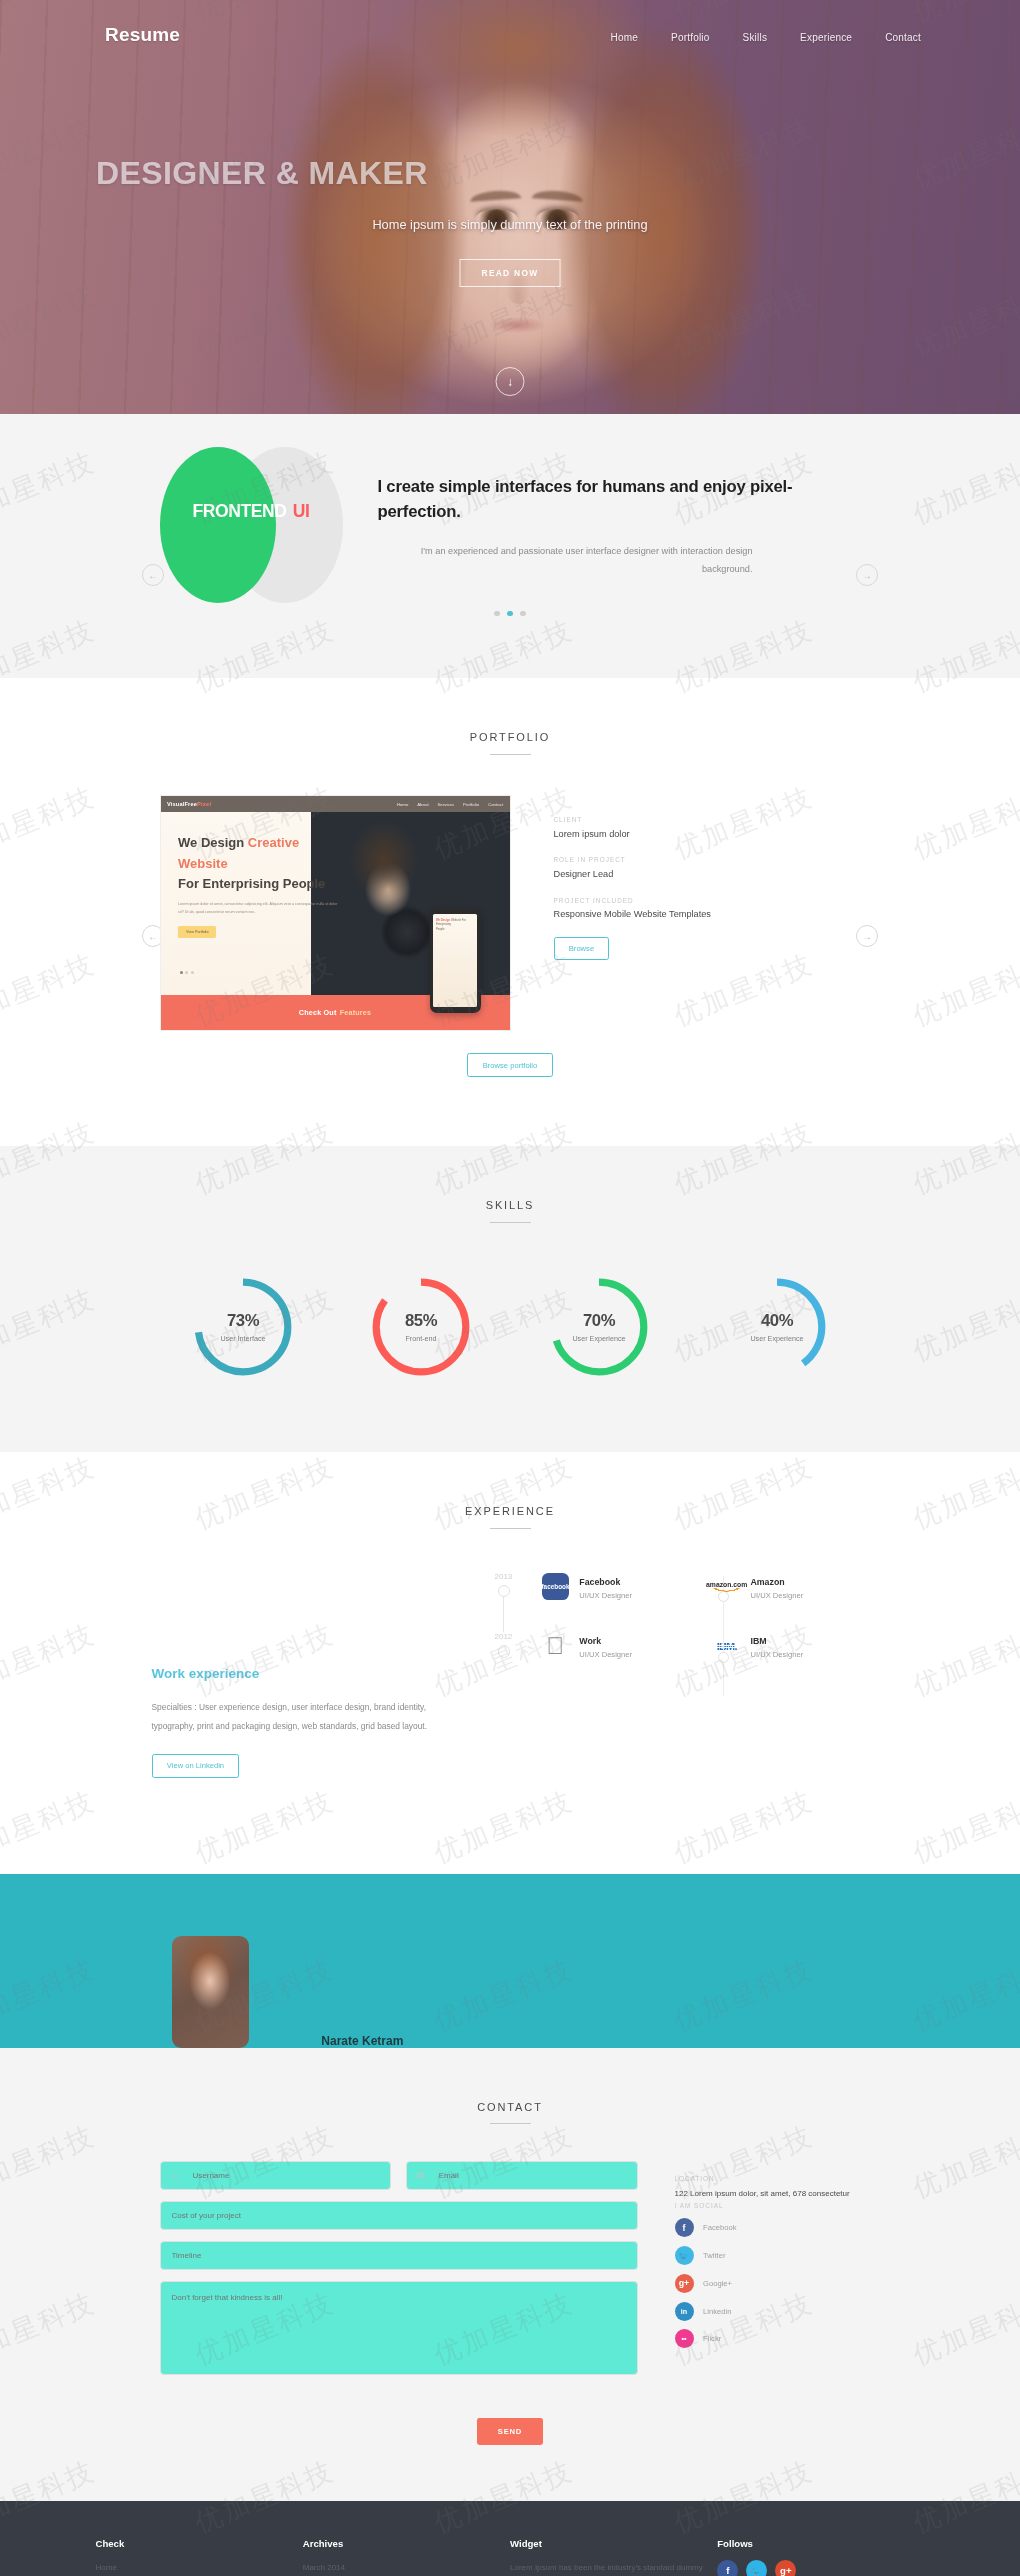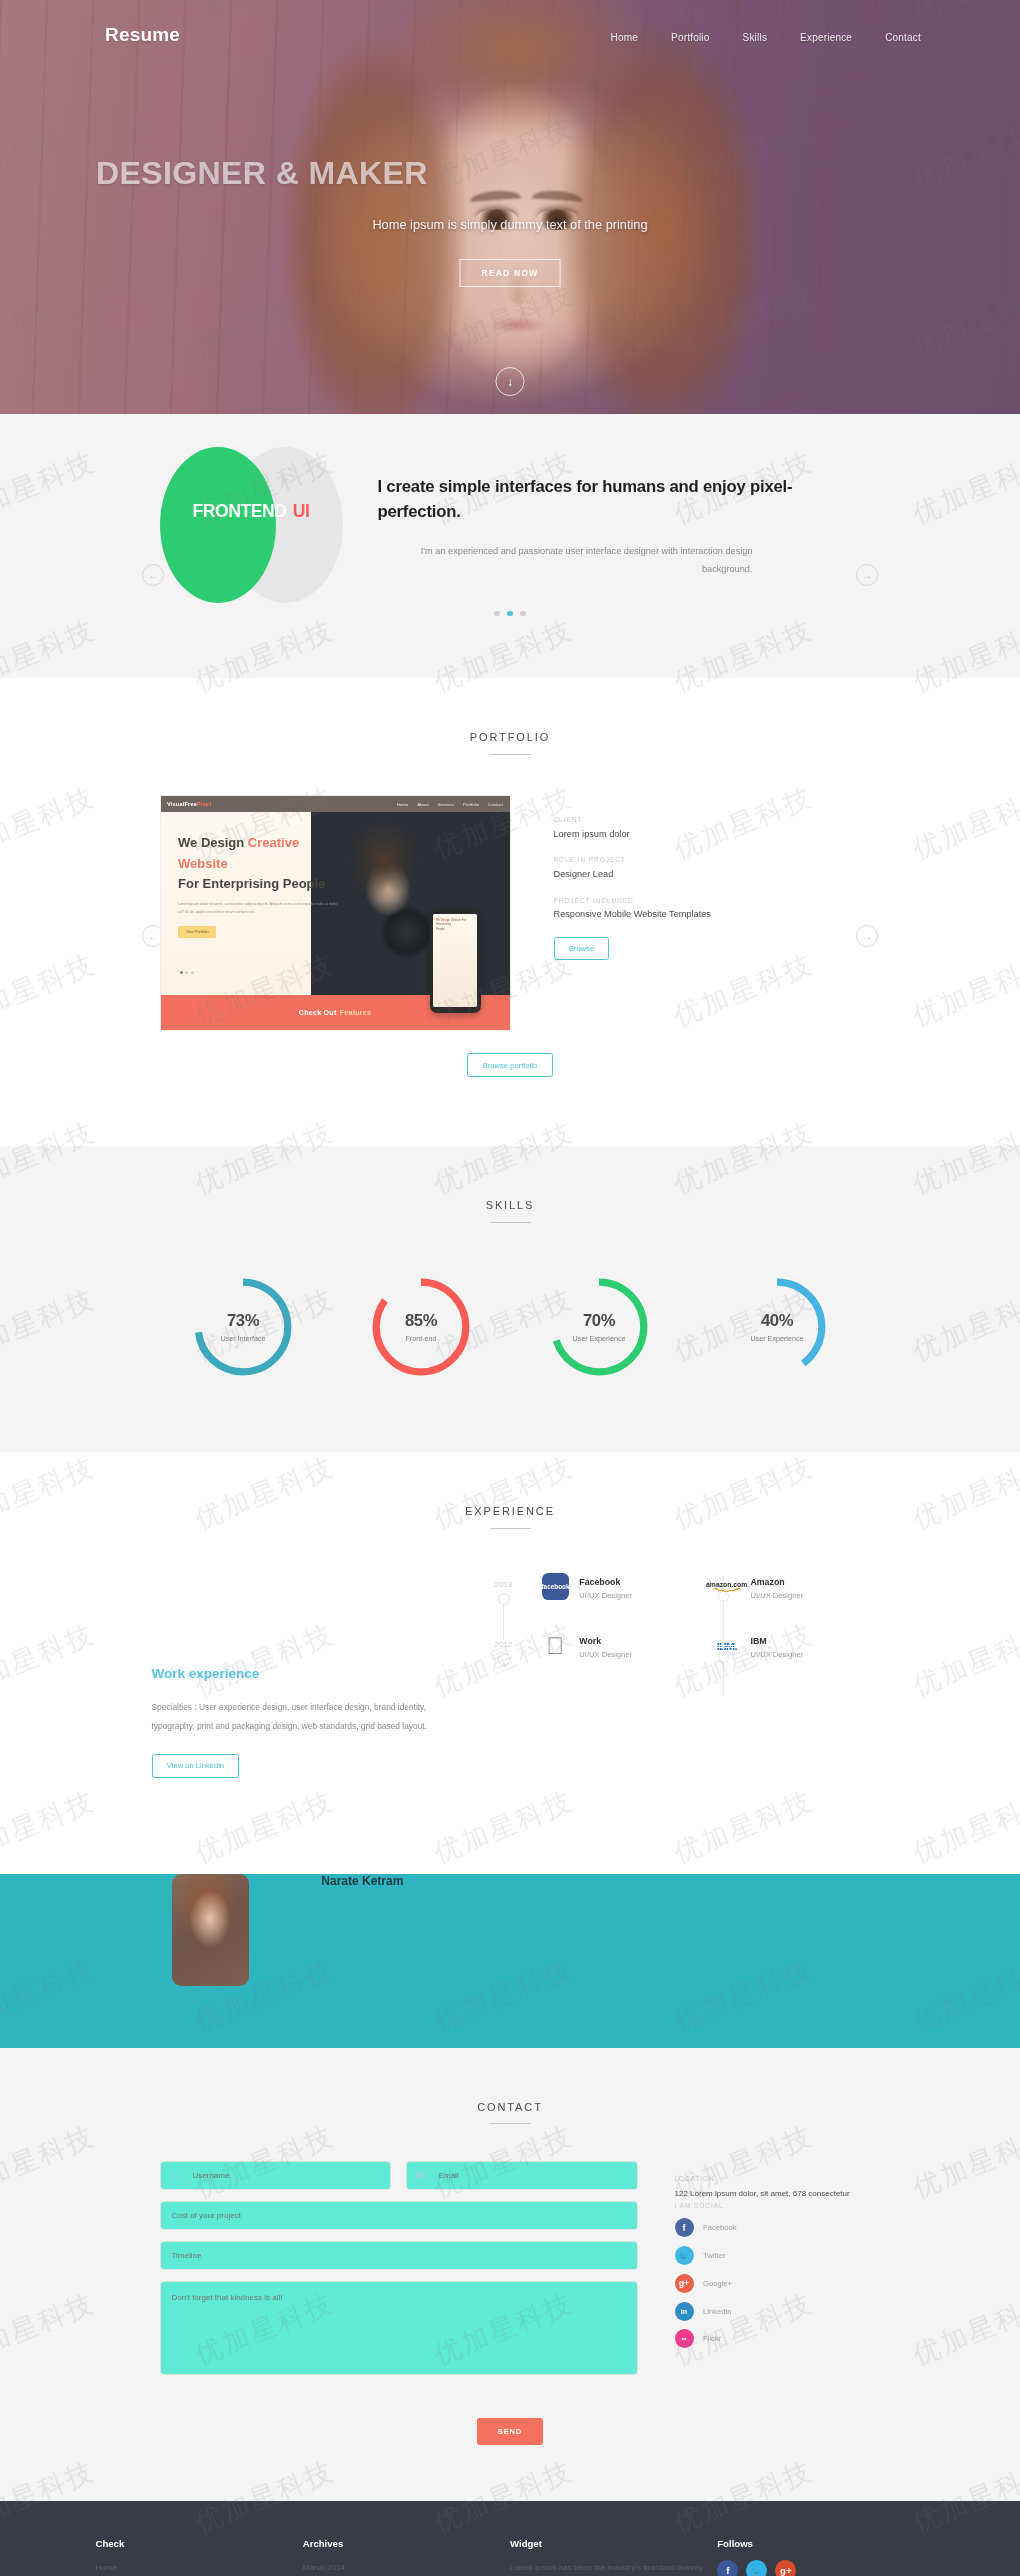--- a/index.html
+++ b/index.html
@@ -187,21 +187,21 @@
   .sk .nm { font-size:7.2px; color:#7d7d7d; margin-top:3.2px; }
 
   
   .exper { position:relative; background:#fff; padding-bottom:96px; }
   .ex-inner { width:717px; margin:43px auto 0; display:flex; gap:24px; }
   .ex-left { width:319px; flex:0 0 319px; padding-top:94px; }
   .ex-left h4 { color:#5bc4dd; font-size:13.5px; font-weight:bold; }
   .ex-left p { margin-top:17.5px; font-size:8.4px; line-height:2.2; color:#8b8b8b; }
   .ex-left .btn-ghost { margin-top:19px; }
   .ex-right { flex:1; position:relative; }
-  .tl { position:absolute; left:0; top:8px; width:37px; text-align:left; }
+  .tl { position:absolute; left:0; top:0; width:37px; text-align:left; }
   .tl .yr { font-size:8px; color:#cfcfcf; }
   .tl .node { width:12.8px; height:12.8px; border-radius:50%; border:1.6px solid #e2e2e2; background:#fff; margin:4px 0 0 3.2px; }
   .tl .line { width:0.8px; height:35px; background:#e6e6e6; margin-left:8.8px; }
   .jobs { margin-left:46px; display:grid; grid-template-columns:1fr 1fr; row-gap:29px; column-gap:14.3px; }
   .job { display:flex; align-items:center; gap:8.8px; }
   .job .logo { width:30px; height:30px; flex:0 0 30px; display:flex; align-items:center; justify-content:center; }
   .job .tt { font-size:8.8px; color:#2f2f2f; font-weight:bold; }
   .job .ss { font-size:7.6px; color:#9a9a9a; margin-top:2.4px; }
   .mid-line { position:absolute; left:228px; top:4.8px; width:0.8px; height:120px; background:#ececec; }
   .mid-node { position:absolute; left:223px; width:11px; height:11px; border-radius:50%;
@@ -212,21 +212,21 @@
   .apple-logo { font-size:24px; color:#8d8d8d; line-height:1; }
   .amz { font-size:6.8px; font-weight:bold; color:#2b2b2b; position:relative; }
   .amz .sm { display:block; height:4px; margin-top:0.8px;
     background: radial-gradient(ellipse 17.5px 6.4px at 50% -1.6px, rgba(0,0,0,0) 64%, #f59a23 66%, #f59a23 80%, rgba(0,0,0,0) 82%); }
   .ibm { font-size:11px; font-weight:bold; color:#1f70c1; letter-spacing:-0.8px;
     background: repeating-linear-gradient(0deg,#1f70c1 0 1.6px,#fff 1.6px 2.4px);
     -webkit-background-clip:text; background-clip:text; color:transparent; }
 
   
   .testi { background:#2fb5c0; height:174px; position:relative; }
-  .testi-inner { width:701px; margin:0 auto; height:100%; display:flex; align-items:flex-start; gap:40px; padding-left:12.8px; }
+  .testi-inner { width:701px; margin:0 auto; height:100%; display:flex; align-items:flex-end; gap:40px; padding-left:12.8px; }
   .testi-photo { width:77px; height:112px; border-radius:9.6px; overflow:hidden; flex:0 0 77px;
     background:
       radial-gradient(ellipse 27px 38px at 38px 45px, #e9c4ae 0%, rgba(233,196,174,0) 76%),
       radial-gradient(ellipse 38px 49px at 35px 29px, rgba(150,86,52,.92) 0%, rgba(150,86,52,0) 78%),
       linear-gradient(150deg,#8a6a58 0%, #6f5448 48%, #7d5f50 100%);
   }
   .testi-name { font-size:12px; font-weight:bold; color:#1d3b3f; margin-left:32px; }
 
   
   .contact { background:#f4f4f4; position:relative; padding-bottom:56px; }

